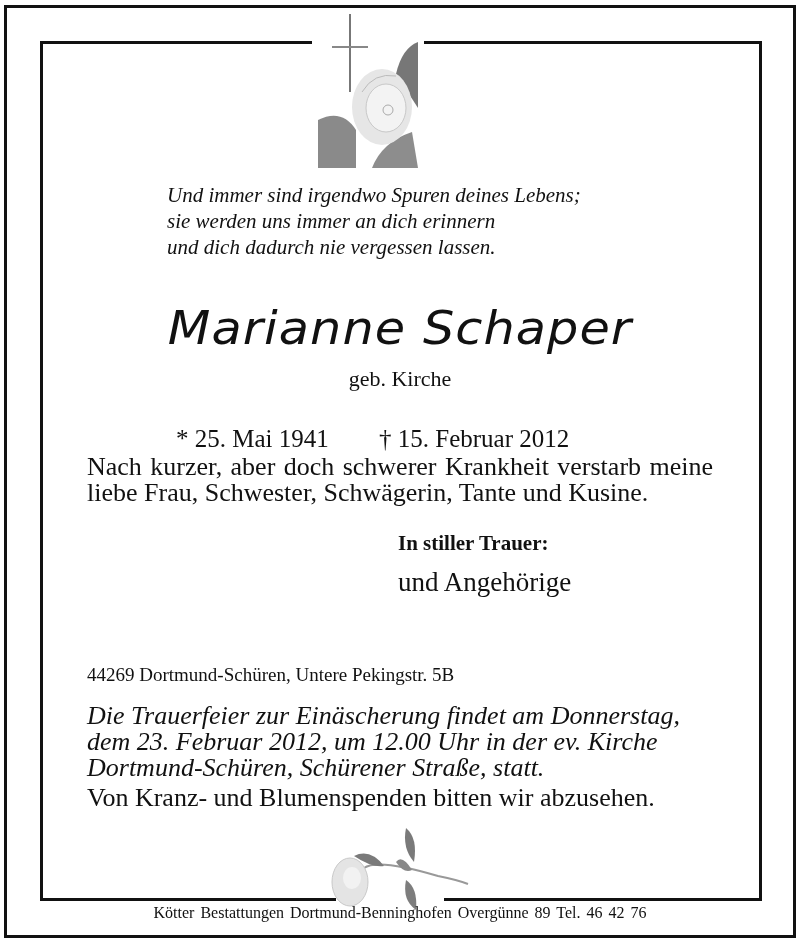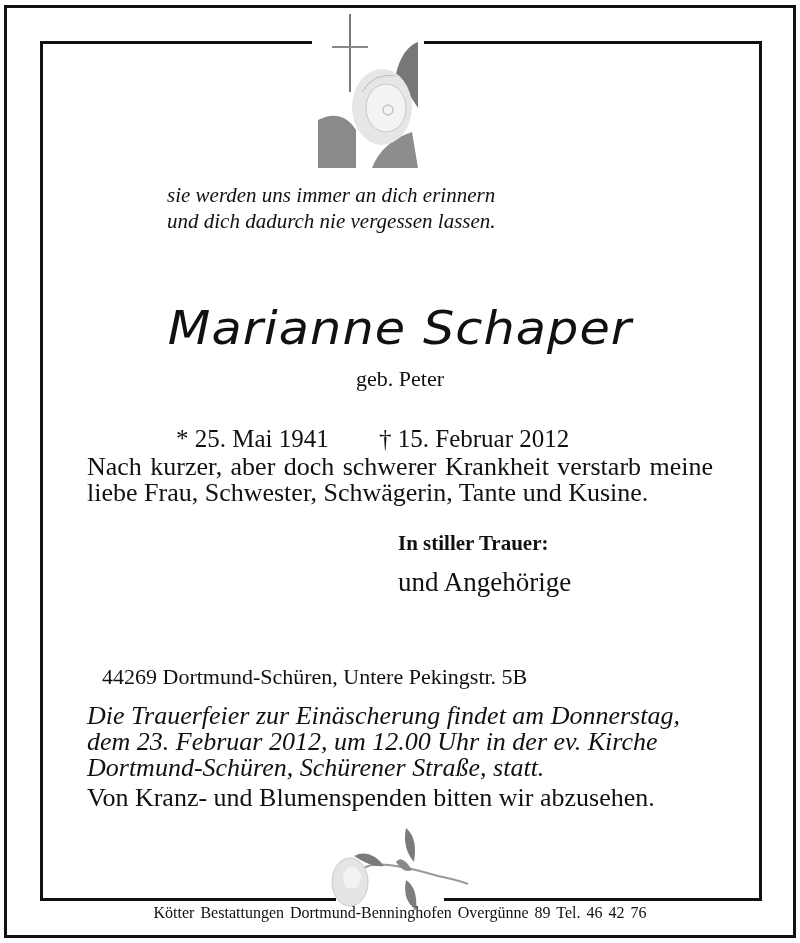--- a/index.html
+++ b/index.html
@@ -19,21 +19,21 @@
           font-family:"DejaVu Sans", sans-serif; font-style:italic; font-weight:300;
           font-size:47px; letter-spacing:1px; transform:scaleX(1.05); }
   .maiden { position:absolute; left:0; width:800px; top:366px; text-align:center; font-size:22px; }
   .dates { position:absolute; left:176px; top:397px; font-size:25px; white-space:nowrap;margin-top:28px; }
   .dates span { display:inline-block; }
   .dates .death { margin-left:44px; }
   .para { position:absolute; left:87px; width:626px; font-size:26px; line-height:26px; }
   .p1 { top:454px; text-align:justify; text-align-last:left; }
   .mourn-intro { position:absolute; left:398px; top:531px; font-size:21px;font-weight:bold; }
   .mourners { position:absolute; left:398px; top:565px; font-size:27px; line-height:34px; }
-  .addr { position:absolute; left:102px; top:664px; font-size:22px; }
+  .addr { position:absolute; left:87px; top:664px; font-size:19px; }
   .p2 { top:703px;font-style:italic; }
   .p3 { top:785px; }
   .footer { position:absolute; left:0; width:800px; top:904px; text-align:center; font-size:16px; word-spacing:2px; }
 </style>
 </head>
 <body>
 
 <div class="outer"></div>
 <div class="inner"></div>
 
@@ -59,26 +59,27 @@
     <path d="M36 38 Q52 30 66 48 Q54 50 36 38 Z" fill="#7a7a7a"></path>
     <path d="M78 44 Q84 36 94 52 Q86 56 78 44 Z" fill="#888"></path>
     <path d="M88 10 Q100 20 96 44 Q84 30 88 10 Z" fill="#7a7a7a"></path>
     <path d="M88 62 Q100 70 98 92 Q84 82 88 62 Z" fill="#7d7d7d"></path>
     <ellipse cx="32" cy="64" rx="18" ry="24" fill="#e4e4e4" stroke="#c9c9c9"></ellipse>
     <ellipse cx="34" cy="60" rx="9" ry="11" fill="#f2f2f2"></ellipse>
   </svg>
 </div>
 
 <div class="poem">
+  <div>Und immer sind irgendwo Spuren deines Lebens;</div>
   <div>sie werden uns immer an dich erinnern</div>
   <div>und dich dadurch nie vergessen lassen.</div>
 </div>
 
 <div class="name">Marianne Schaper</div>
-<div class="maiden">geb. Peter</div>
+<div class="maiden">geb. Kirche</div>
 <div class="dates">
   <span>* 25. Mai 1941</span>
   <span class="death">† 15. Februar 2012</span>
 </div>
 
 <div class="para p1">Nach kurzer, aber doch schwerer Krankheit verstarb meine liebe Frau, Schwester, Schwägerin, Tante und Kusine.</div>
 
 <div class="mourn-intro">In stiller Trauer:</div>
 <div class="mourners">
   <div>und Angehörige</div>

